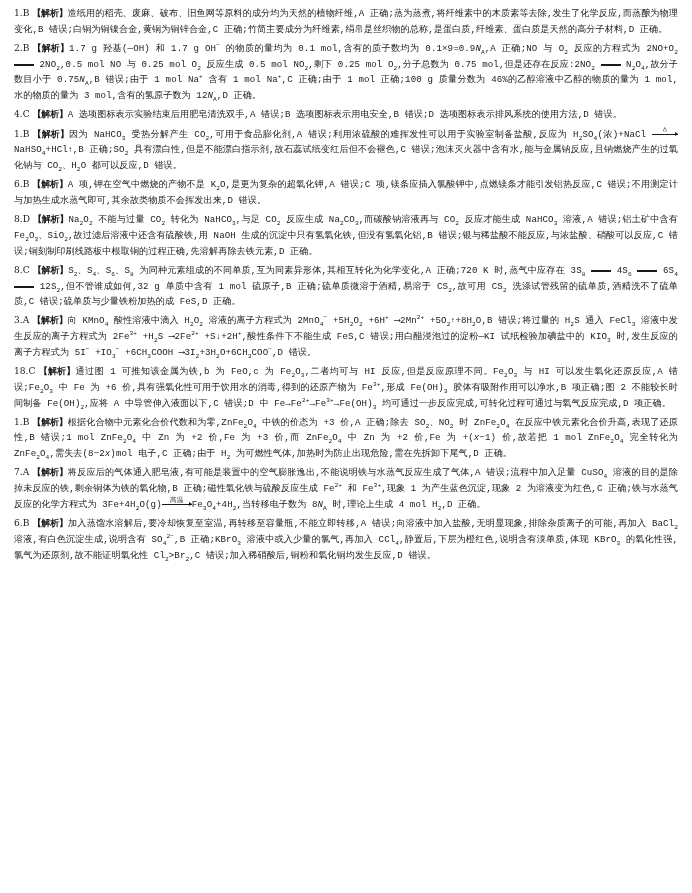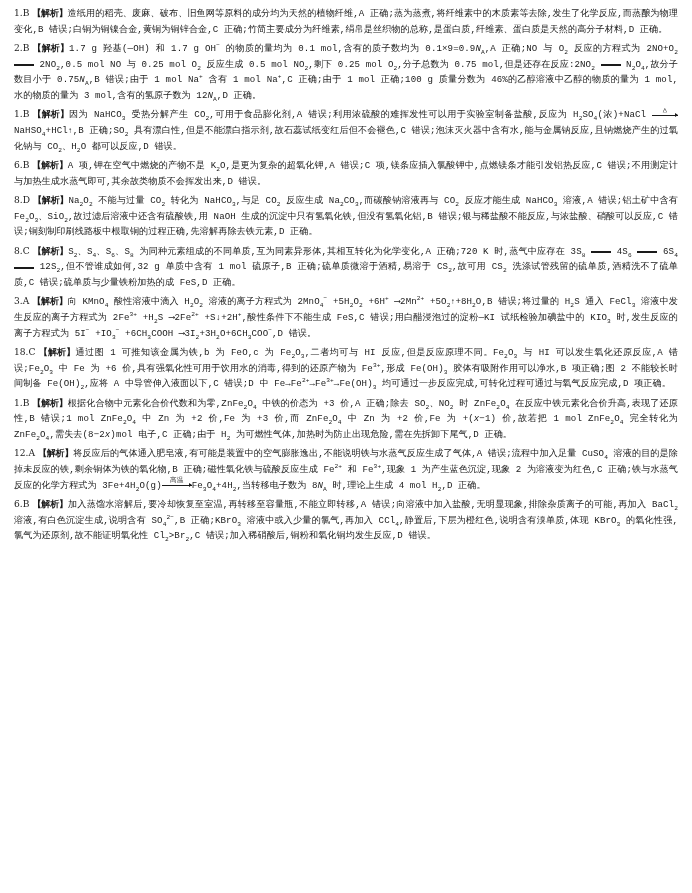--- a/index.html
+++ b/index.html
@@ -123,20 +123,24 @@
     <span class="num">1.B</span>
     <span class="tag">【解析】</span><span class="body-text">造纸用的稻壳、废麻、破布、旧鱼网等原料的成分均为天然的植物纤维,A 正确;蒸为蒸煮,将纤维素中的木质素等去除,发生了化学反应,而蒸酿为物理变化,B 错误;白铜为铜镍合金,黄铜为铜锌合金,C 正确;竹简主要成分为纤维素,绢帛是丝织物的总称,是蛋白质,纤维素、蛋白质是天然的高分子材料,D 正确。</span>
   </div>
 
 
   <div class="item">
     <span class="num">2.B</span>
     <span class="tag">【解析】</span><span class="body-text">1.7 g 羟基(—OH) 和 1.7 g OH<sup>−</sup> 的物质的量均为 0.1 mol,含有的质子数均为 0.1×9=0.9<i>N</i><sub>A</sub>,A 正确;NO 与 O<sub>2</sub> 反应的方程式为 2NO+O<sub>2</sub> <span class="eqarrow"></span> 2NO<sub>2</sub>,0.5 mol NO 与 0.25 mol O<sub>2</sub> 反应生成 0.5 mol NO<sub>2</sub>,剩下 0.25 mol O<sub>2</sub>,分子总数为 0.75 mol,但是还存在反应:2NO<sub>2</sub> <span class="eqarrow"></span> N<sub>2</sub>O<sub>4</sub>,故分子数目小于 0.75<i>N</i><sub>A</sub>,B 错误;由于 1 mol Na<sup>+</sup> 含有 1 mol Na<sup>+</sup>,C 正确;由于 1 mol 正确;100 g 质量分数为 46%的乙醇溶液中乙醇的物质的量为 1 mol,水的物质的量为 3 mol,含有的氢原子数为 12<i>N</i><sub>A</sub>,D 正确。</span>
   </div>
 
+  <div class="item">
+    <span class="num">4.C</span>
+    <span class="tag">【解析】</span><span class="body-text">A 选项图标表示实验结束后用肥皂清洗双手,A 错误;B 选项图标表示用电安全,B 错误;D 选项图标表示排风系统的使用方法,D 错误。</span>
+  </div>
 
   <div class="item">
     <span class="num">1.B</span>
     <span class="tag">【解析】</span><span class="body-text">因为 NaHCO<sub>3</sub> 受热分解产生 CO<sub>2</sub>,可用于食品膨化剂,A 错误;利用浓硫酸的难挥发性可以用于实验室制备盐酸,反应为 H<sub>2</sub>SO<sub>4</sub>(浓)+NaCl <span class="rxn" style="width:26px"><span class="over"><span class="triangle">△</span></span></span> NaHSO<sub>4</sub>+HCl<span class="up">↑</span>,B 正确;SO<sub>2</sub> 具有漂白性,但是不能漂白指示剂,故石蕊试纸变红后但不会褪色,C 错误;泡沫灭火器中含有水,能与金属钠反应,且钠燃烧产生的过氧化钠与 CO<sub>2</sub>、H<sub>2</sub>O 都可以反应,D 错误。</span>
   </div>
 
   <div class="item">
     <span class="num">6.B</span>
     <span class="tag">【解析】</span><span class="body-text">A 项,钾在空气中燃烧的产物不是 K<sub>2</sub>O,是更为复杂的超氧化钾,A 错误;C 项,镁条应插入氯酸钾中,点燃镁条才能引发铝热反应,C 错误;不用测定计与加热生成水蒸气即可,其余故类物质不会挥发出来,D 错误。</span>
   </div>
@@ -160,21 +164,21 @@
     <span class="num">18.C</span>
     <span class="tag">【解析】</span><span class="body-text">通过图 1 可推知该金属为铁,b 为 FeO,c 为 Fe<sub>2</sub>O<sub>3</sub>,二者均可与 HI 反应,但是反应原理不同。Fe<sub>2</sub>O<sub>3</sub> 与 HI 可以发生氧化还原反应,A 错误;Fe<sub>2</sub>O<sub>3</sub> 中 Fe 为 +6 价,具有强氧化性可用于饮用水的消毒,得到的还原产物为 Fe<sup>3+</sup>,形成 Fe(OH)<sub>3</sub> 胶体有吸附作用可以净水,B 项正确;图 2 不能较长时间制备 Fe(OH)<sub>2</sub>,应将 A 中导管伸入液面以下,C 错误;D 中 Fe→Fe<sup>2+</sup>→Fe<sup>3+</sup>→Fe(OH)<sub>3</sub> 均可通过一步反应完成,可转化过程可通过与氧气反应完成,D 项正确。</span>
   </div>
 
   <div class="item">
     <span class="num">1.B</span>
     <span class="tag">【解析】</span><span class="body-text">根据化合物中元素化合价代数和为零,ZnFe<sub>2</sub>O<sub>4</sub> 中铁的价态为 +3 价,A 正确;除去 SO<sub>2</sub>、NO<sub>2</sub> 时 ZnFe<sub>2</sub>O<sub>4</sub> 在反应中铁元素化合价升高,表现了还原性,B 错误;1 mol ZnFe<sub>2</sub>O<sub>4</sub> 中 Zn 为 +2 价,Fe 为 +3 价,而 ZnFe<sub>2</sub>O<sub>4</sub> 中 Zn 为 +2 价,Fe 为 +(<i>x</i>−1) 价,故若把 1 mol ZnFe<sub>2</sub>O<sub>4</sub> 完全转化为 ZnFe<sub>2</sub>O<sub>4</sub>,需失去(8−2<i>x</i>)mol 电子,C 正确;由于 H<sub>2</sub> 为可燃性气体,加热时为防止出现危险,需在先拆卸下尾气,D 正确。</span>
   </div>
 
   <div class="item">
-    <span class="num">12.A</span>
+    <span class="num">7.A</span>
     <span class="tag">【解析】</span><span class="body-text">将反应后的气体通入肥皂液,有可能是装置中的空气膨胀逸出,不能说明铁与水蒸气反应生成了气体,A 错误;流程中加入足量 CuSO<sub>4</sub> 溶液的目的是除掉未反应的铁,剩余铜体为铁的氧化物,B 正确;磁性氧化铁与硫酸反应生成 Fe<sup>2+</sup> 和 Fe<sup>3+</sup>,现象 1 为产生蓝色沉淀,现象 2 为溶液变为红色,C 正确;铁与水蒸气反应的化学方程式为 3Fe+4H<sub>2</sub>O(g)<span class="rxn" style="width:30px"><span class="over">高温</span></span>Fe<sub>3</sub>O<sub>4</sub>+4H<sub>2</sub>,当转移电子数为 8<i>N</i><sub>A</sub> 时,理论上生成 4 mol H<sub>2</sub>,D 正确。</span>
   </div>
 
   <div class="item">
     <span class="num">6.B</span>
     <span class="tag">【解析】</span><span class="body-text">加入蒸馏水溶解后,要冷却恢复至室温,再转移至容量瓶,不能立即转移,A 错误;向溶液中加入盐酸,无明显现象,排除杂质离子的可能,再加入 BaCl<sub>2</sub> 溶液,有白色沉淀生成,说明含有 SO<sub>4</sub><sup>2−</sup>,B 正确;KBrO<sub>3</sub> 溶液中或入少量的氯气,再加入 CCl<sub>4</sub>,静置后,下层为橙红色,说明含有溴单质,体现 KBrO<sub>3</sub> 的氧化性强,氯气为还原剂,故不能证明氧化性 Cl<sub>2</sub>&gt;Br<sub>2</sub>,C 错误;加入稀硝酸后,铜粉和氧化铜均发生反应,D 错误。</span>
   </div>
 
 </div>
 

